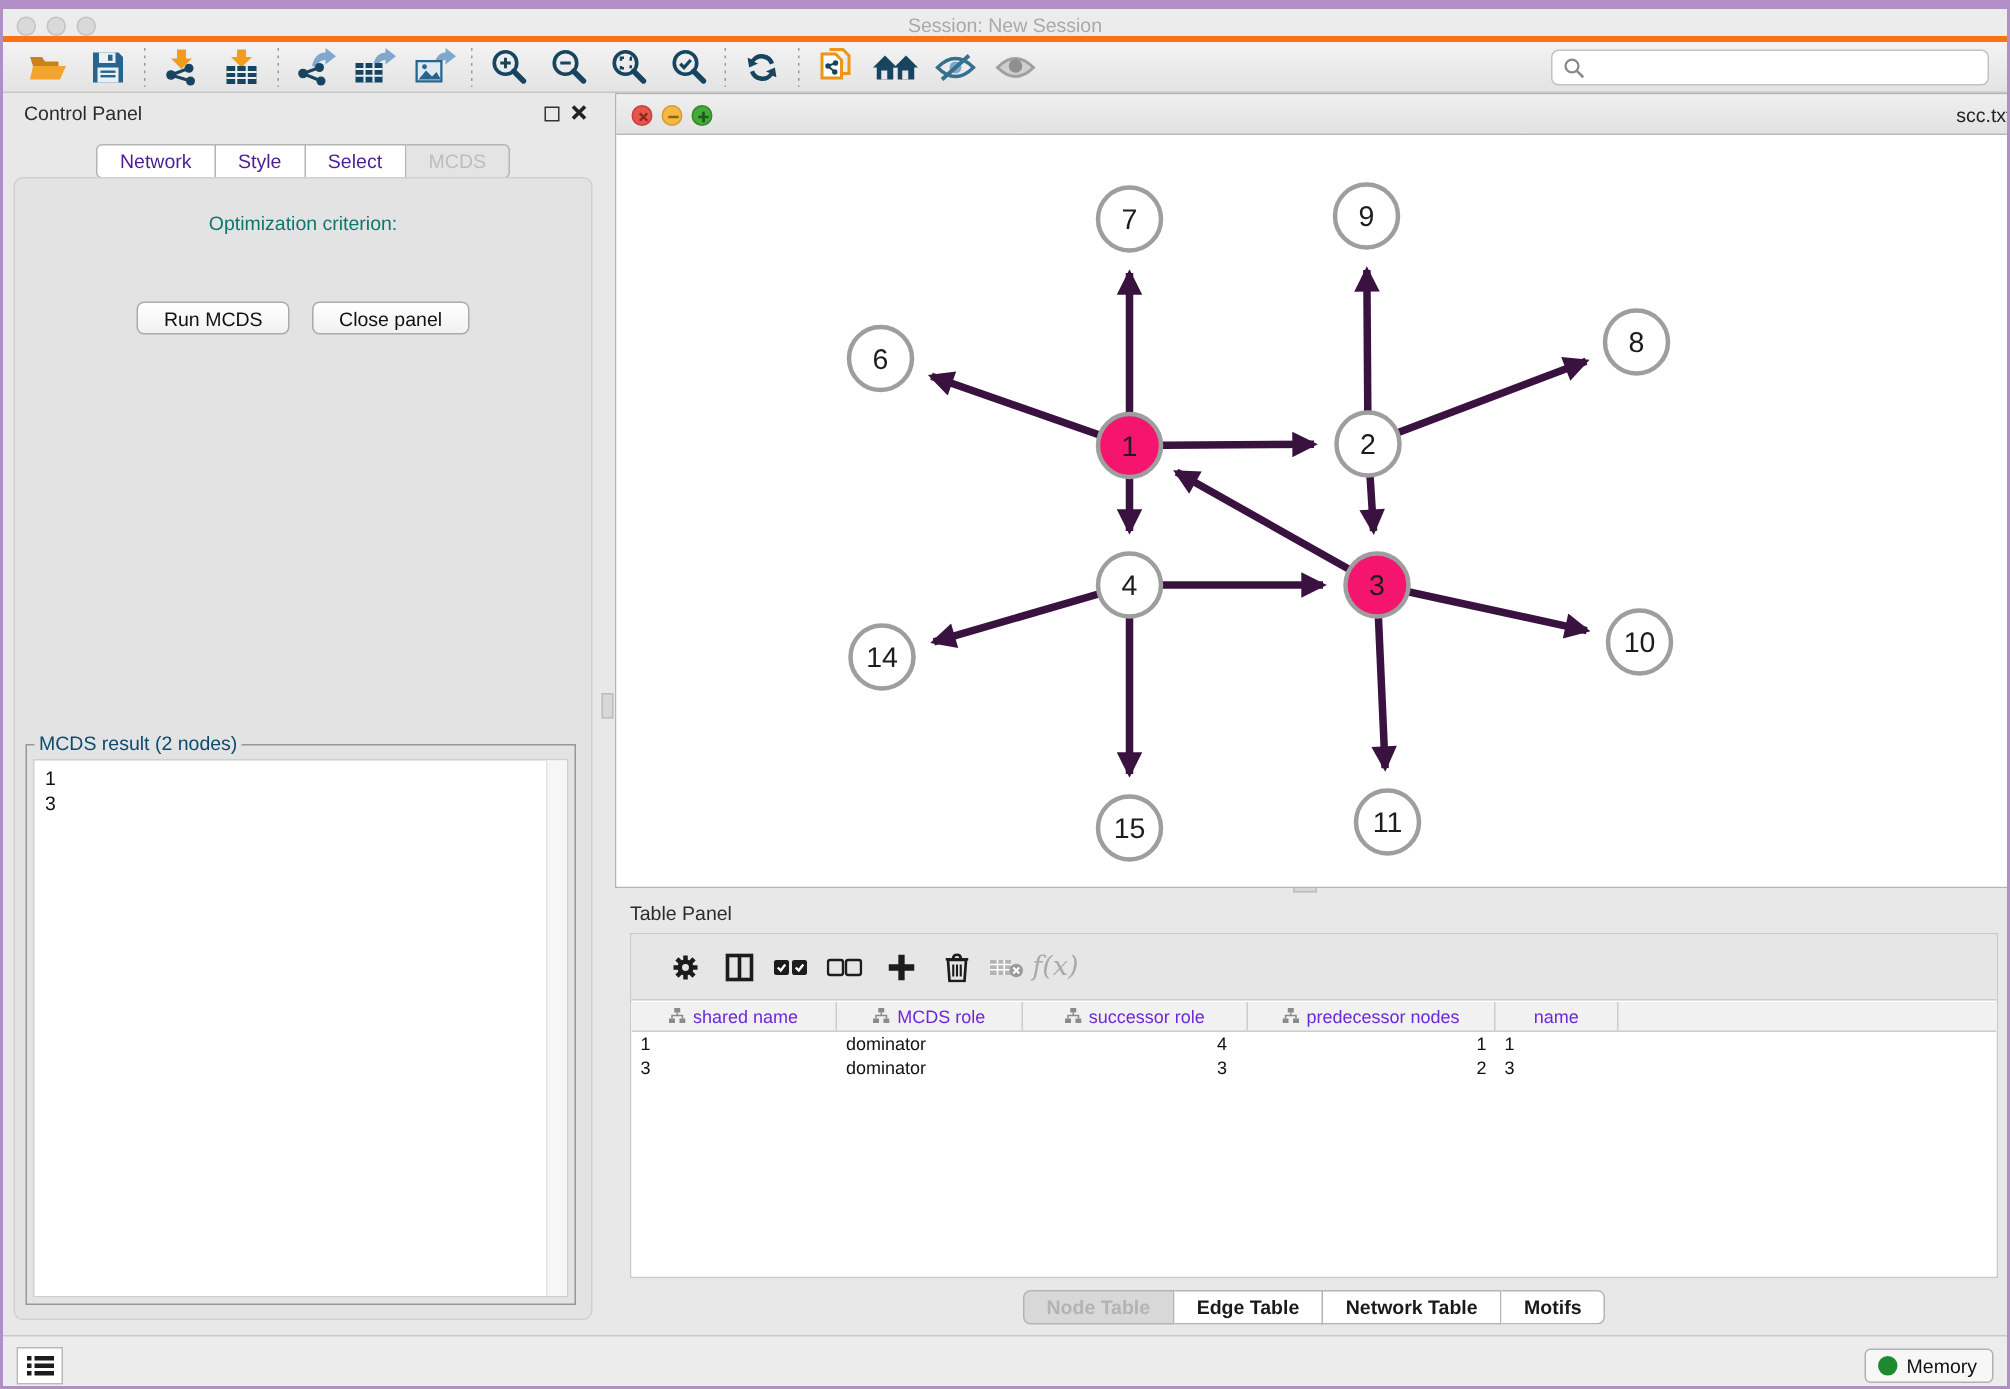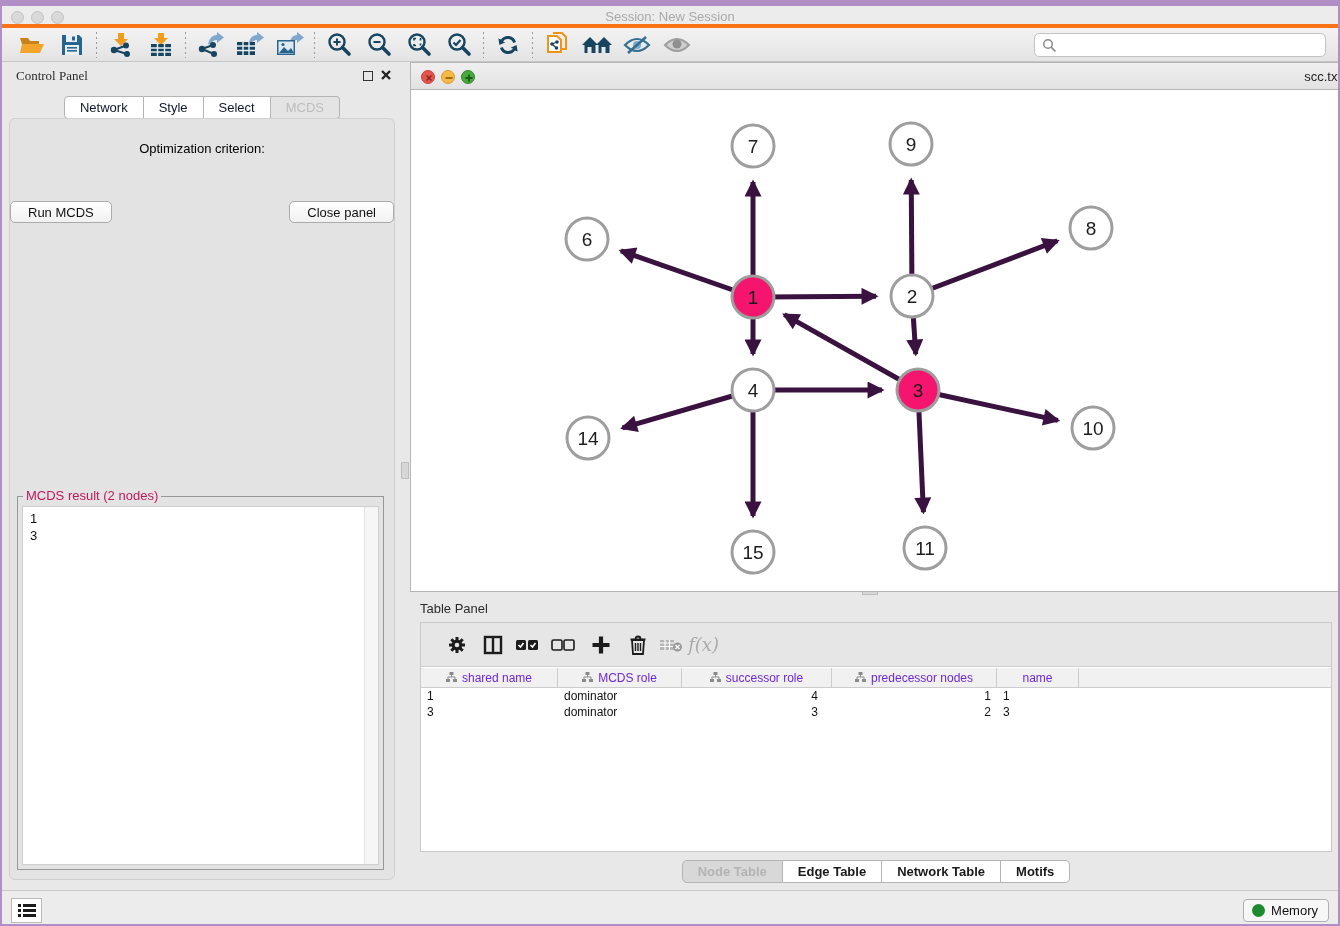--- a/index.html
+++ b/index.html
@@ -27,45 +27,45 @@
     background:linear-gradient(#f3f3f3,#e3e3e3); border-bottom:1px solid #c6c6c6;
     display:flex; align-items:center; padding-left:10px; }
   .tb-btn { width:40px; height:30px; display:flex; align-items:center; justify-content:center; }
   .tb-sep { width:1px; height:26px; margin:0 4px;
     background-image:linear-gradient(#9a9a9a 2px, transparent 2px); background-size:1px 5px; }
   .search-wrap { position:absolute; right:12px; top:5px; width:292px; height:24px;
     background:#fff; border:1px solid #c2c2c2; border-radius:5px; display:flex; align-items:center; padding-left:7px; }
 
   
   .control-panel { position:absolute; left:0; top:62px; width:400px; height:828px; background:#e8e8e8; }
-  .panel-head { position:absolute; top:0; left:0; right:0; height:26px;font-family:Liberation Serif, serif; }
+  .panel-head { position:absolute; top:0; left:0; right:0; height:26px; }
   .panel-title { position:absolute; left:14px; top:6px; font-size:13px; color:#2b2b2b; }
   .float-box { position:absolute; width:10px; height:10px; border:1.5px solid #333; top:9px; }
   .close-x { position:absolute; top:7px; width:12px; height:12px; }
   .close-x svg { display:block; }
 
   .cp-tabs { position:absolute; top:34px; left:0; right:0; display:flex; justify-content:center; }
-  .cp-tab { font-size:13px; padding:3px 15px; background:#fff; border:1px solid #b4b4b4; border-left:none; color:#0f172a; }
+  .cp-tab { font-size:13px; padding:3px 15px; background:#fff; border:1px solid #b4b4b4; border-left:none; color:#4c1d95; }
   .cp-tab:first-child { border-left:1px solid #b4b4b4; border-radius:4px 0 0 4px; }
   .cp-tab.cp-active { background:#e4e4e4; color:#bdbdbd; border-radius:0 4px 4px 0; }
 
   .cp-body { position:absolute; left:7px; right:7px; top:56px; bottom:10px;
     background:#e3e3e3; border:1px solid #d0d0d0; border-radius:6px; }
-  .opt-label { text-align:center; margin-top:22px; font-size:13px; color:#000000; }
+  .opt-label { text-align:center; margin-top:22px; font-size:13px; color:#0f766e; }
   .dropdown { position:absolute; left:37px; right:37px; top:48px; height:22px; background:#fff;
     border:1px solid #adadad; border-radius:5px; font-size:13px; color:#111;
     display:flex; align-items:center; padding-left:9px; }
   .dd-stepper { position:absolute; right:6px; top:2px; }
-  .btn-row { position:absolute; top:82px; left:0; right:0; display:flex; justify-content:space-between; gap:15px; }
+  .btn-row { position:absolute; top:82px; left:0; right:0; display:flex; justify-content:center; gap:15px; }
   .mac-btn { height:22px; padding:0 17px; font-size:13px; color:#111;
     background:linear-gradient(#ffffff,#f1f1f1); border:1px solid #ababab; border-radius:5px;
     display:flex; align-items:center; }
 
   .result-group { position:absolute; left:7px; right:10px; top:377px; bottom:9px; border:1px solid #979797; }
-  .result-legend { position:absolute; top:-9px; left:5px; background:#e3e3e3; padding:0 3px; font-size:13px; color:#be185d; }
+  .result-legend { position:absolute; top:-9px; left:5px; background:#e3e3e3; padding:0 3px; font-size:13px; color:#0c4a6e; }
   .result-inner { position:absolute; left:4px; right:4px; top:9px; bottom:4px; background:#fff; border:1px solid #cfcfcf; }
   .result-lines { padding:3px 0 0 7px; font-size:13px; color:#111; line-height:17px; white-space:pre; }
   .result-scroll { position:absolute; right:0; top:0; bottom:0; width:14px; background:#f6f6f6; border-left:1px solid #e3e3e3; }
 
   .v-splitter-grip { position:absolute; left:399px; top:462px; width:8px; height:17px;
     background:#d7d7d7; border:1px solid #bdbdbd; }
   .h-splitter-grip { position:absolute; left:860px; top:589px; width:16px; height:6px;
     background:#d7d7d7; border:1px solid #bdbdbd; }
 
   

